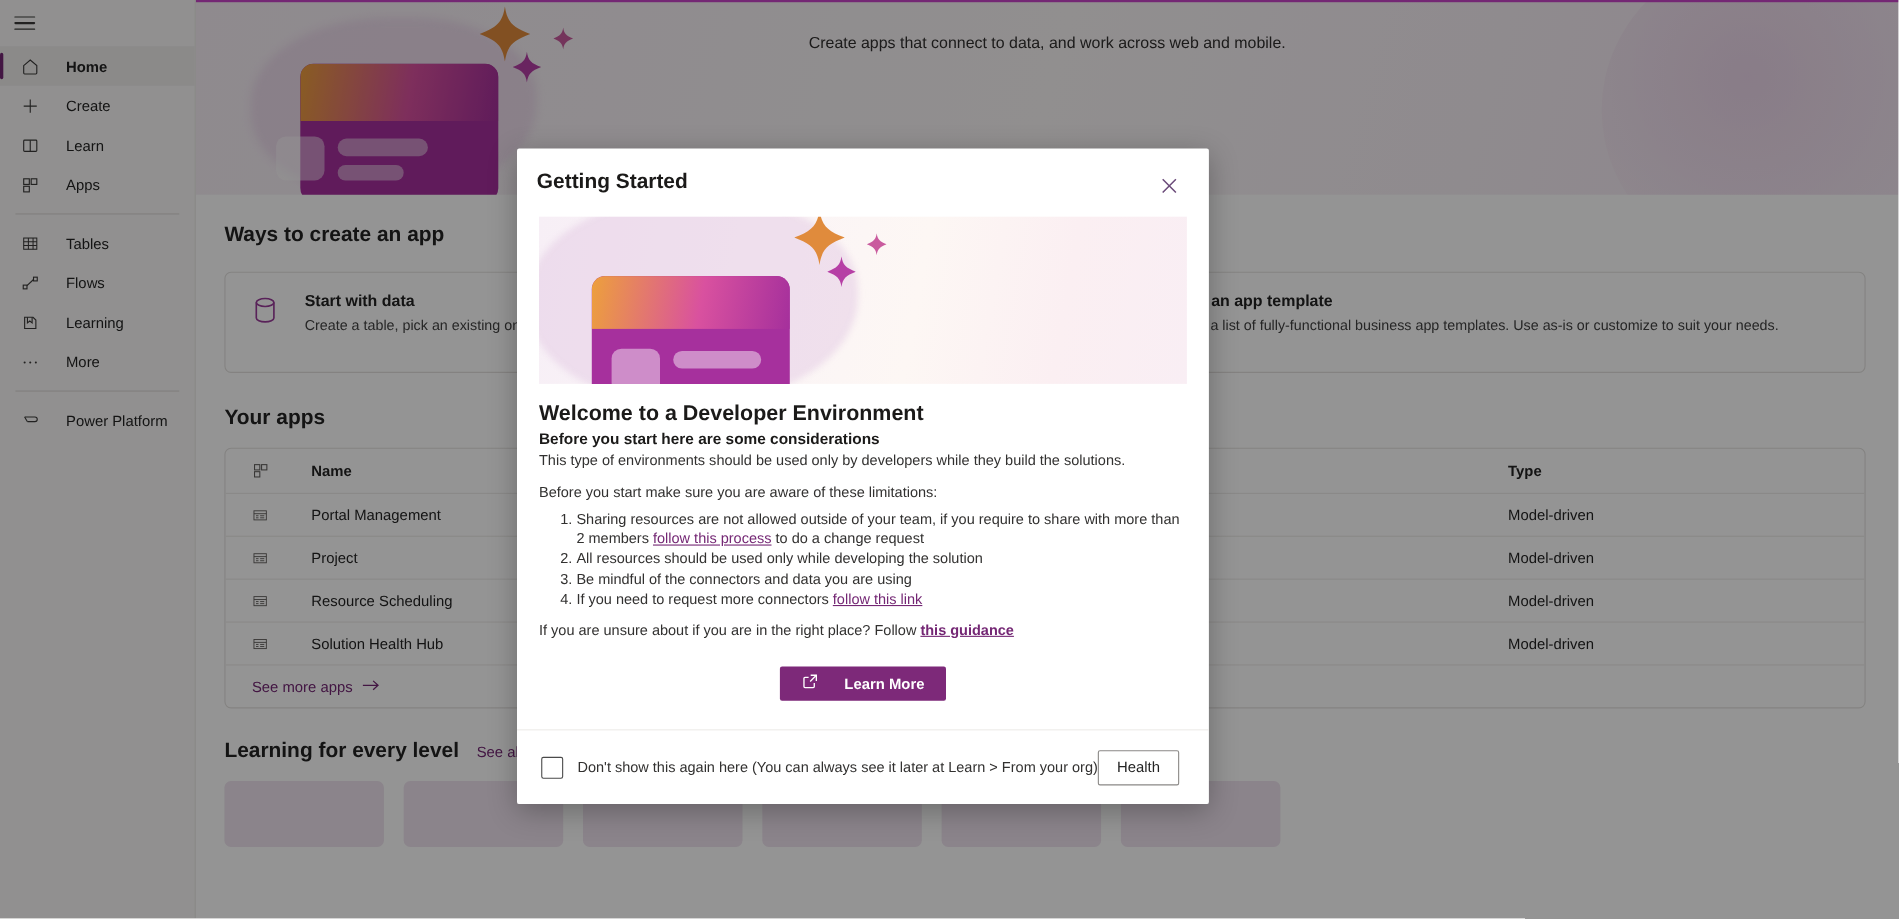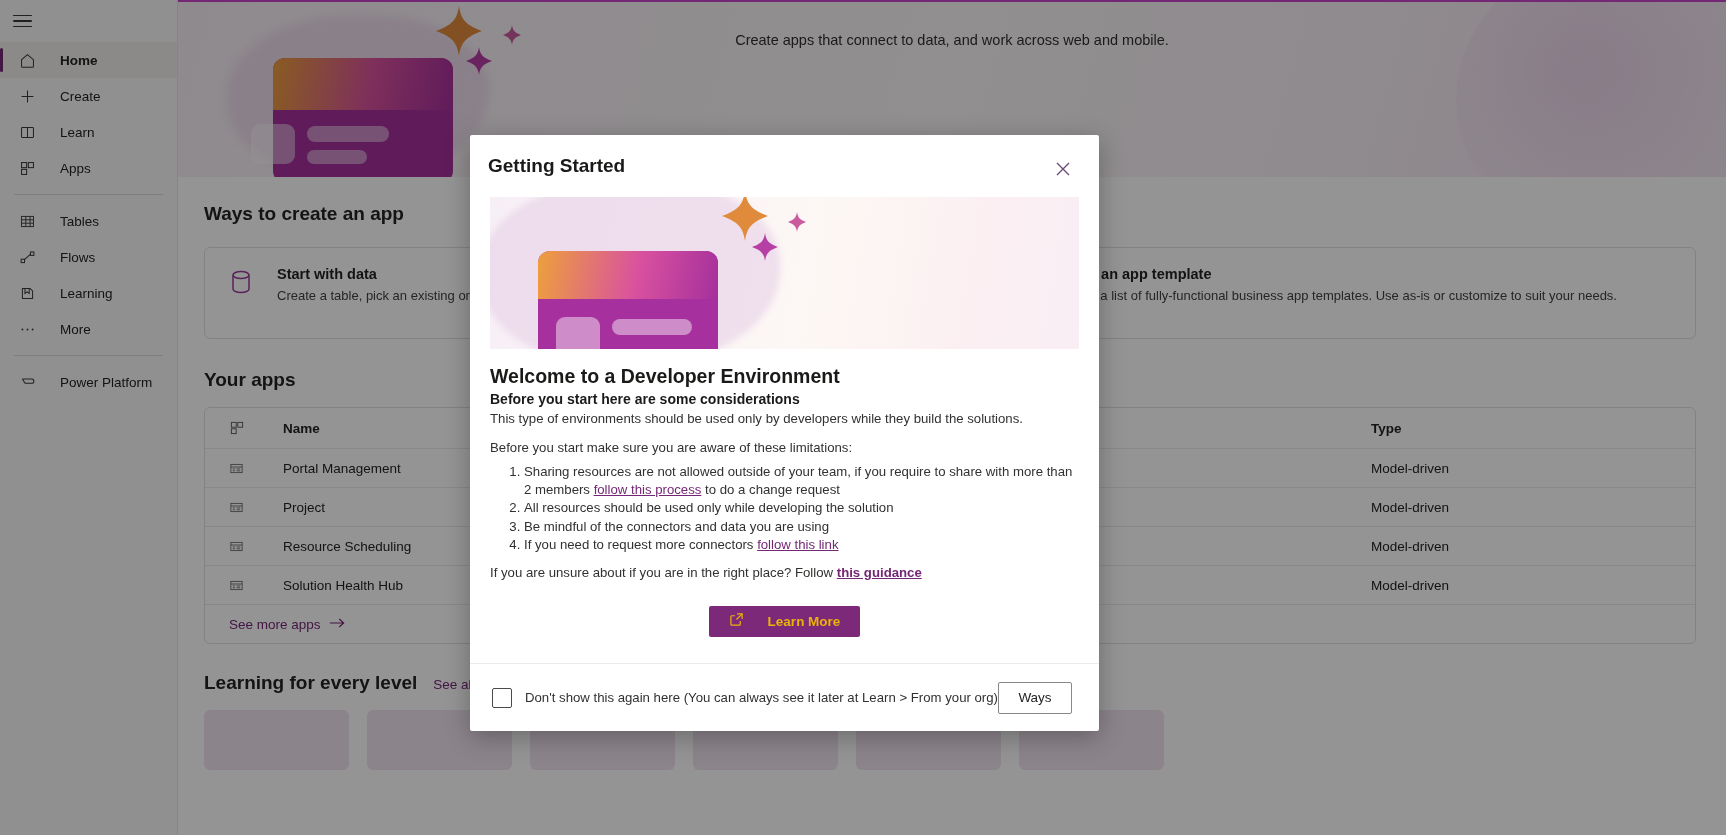--- a/index.html
+++ b/index.html
@@ -169,21 +169,21 @@
   ol.limits { margin: 8px 0 0 34px; padding: 0; }
   ol.limits li {
     font-size: 13.2px; color: #323130; line-height: 17.5px; margin-bottom: 1px;
   }
   a.lnk { color: #742774; text-decoration: underline; cursor: pointer; }
   a.lnk-bold { color: #742774; text-decoration: underline; font-weight: 700; cursor: pointer; }
   .guidance { margin-top: 11px; font-size: 13.2px; color: #323130; }
 
   .learn-more-wrap { display: flex; justify-content: center; margin-top: 26px; }
   .btn-learn {
-    background: #7d2979; color: #eab308; border: none; border-radius: 2px;
+    background: #7d2979; color: #ffffff; border: none; border-radius: 2px;
     height: 31px; padding: 0 20px; font-size: 13.5px; font-weight: 700;
     display: inline-flex; align-items: center; gap: 24px;
     font-family: "Liberation Sans", sans-serif; cursor: pointer; text-align: center;
   }
 
   .modal-foot {
     border-top: 1px solid #edebe9;
     height: 68px; display: flex; align-items: center; justify-content: space-between;
     padding: 0 27px 0 22px;
   }
@@ -530,17 +530,17 @@
           <span>Learn More</span>
         </button>
       </div>
     </div>
 
     <div class="modal-foot">
       <div class="chk-wrap">
         <div class="chkbox"></div>
         <div class="chk-label">Don't show this again here (You can always see it later at Learn &gt; From your org)</div>
       </div>
-      <button class="btn-close">Ways</button>
+      <button class="btn-close">Health</button>
     </div>
   </div>
 
 </div>
 
 </body></html>

